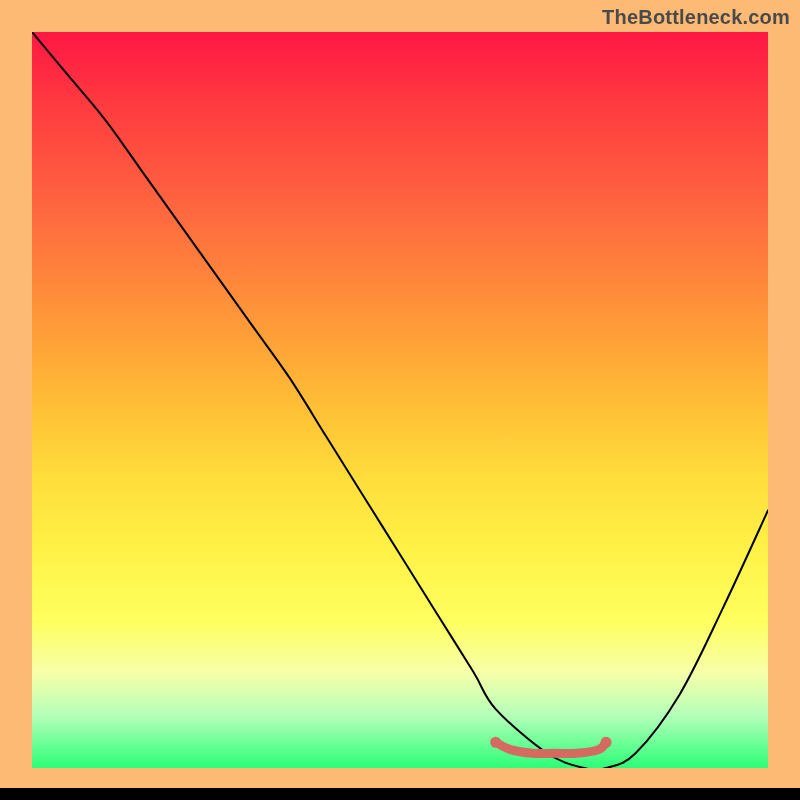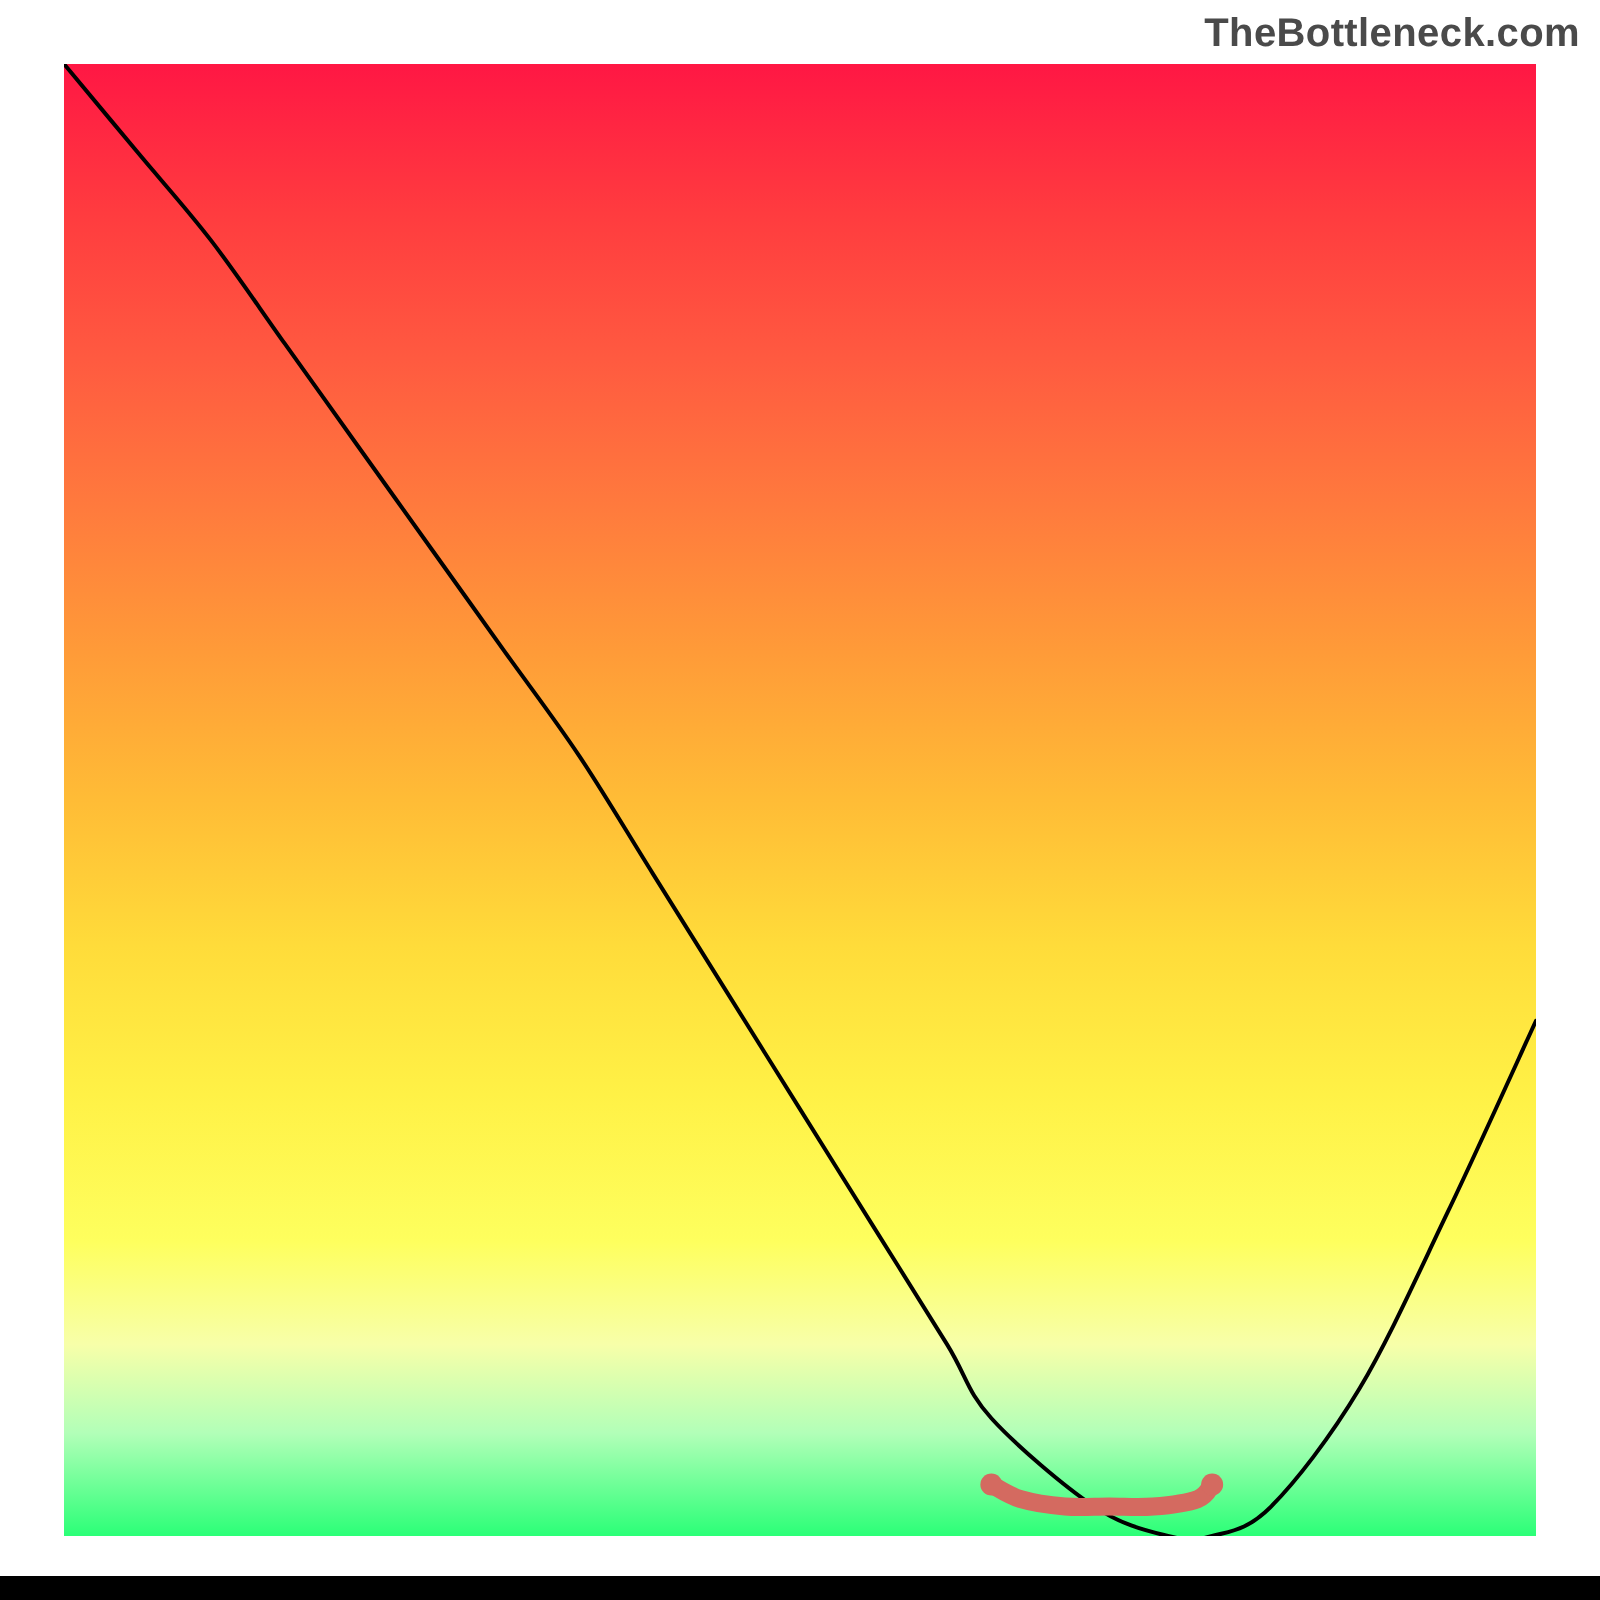--- a/index.html
+++ b/index.html
@@ -1,16 +1,16 @@
 <!DOCTYPE html>
 <html><head>
 <meta charset="utf-8">
 <style>
   html,body{margin:0;padding:0;width:800px;height:800px;background:#000;overflow:hidden}
-  .frame{position:absolute;left:0;top:0;width:800px;height:788px;background:#ffffff}
+  .frame{position:absolute;left:0;top:0;width:800px;height:788px;background:#fdba74}
   .plot-area{
     position:absolute;
     left:32px;top:32px;width:736px;height:736px;
     background:linear-gradient(to bottom,
       #ff1744 0%,
       #ff3b3f 10%,
       #ff5a40 20%,
       #ff7a3d 30%,
       #ff9b38 40%,
       #ffbc36 50%,

